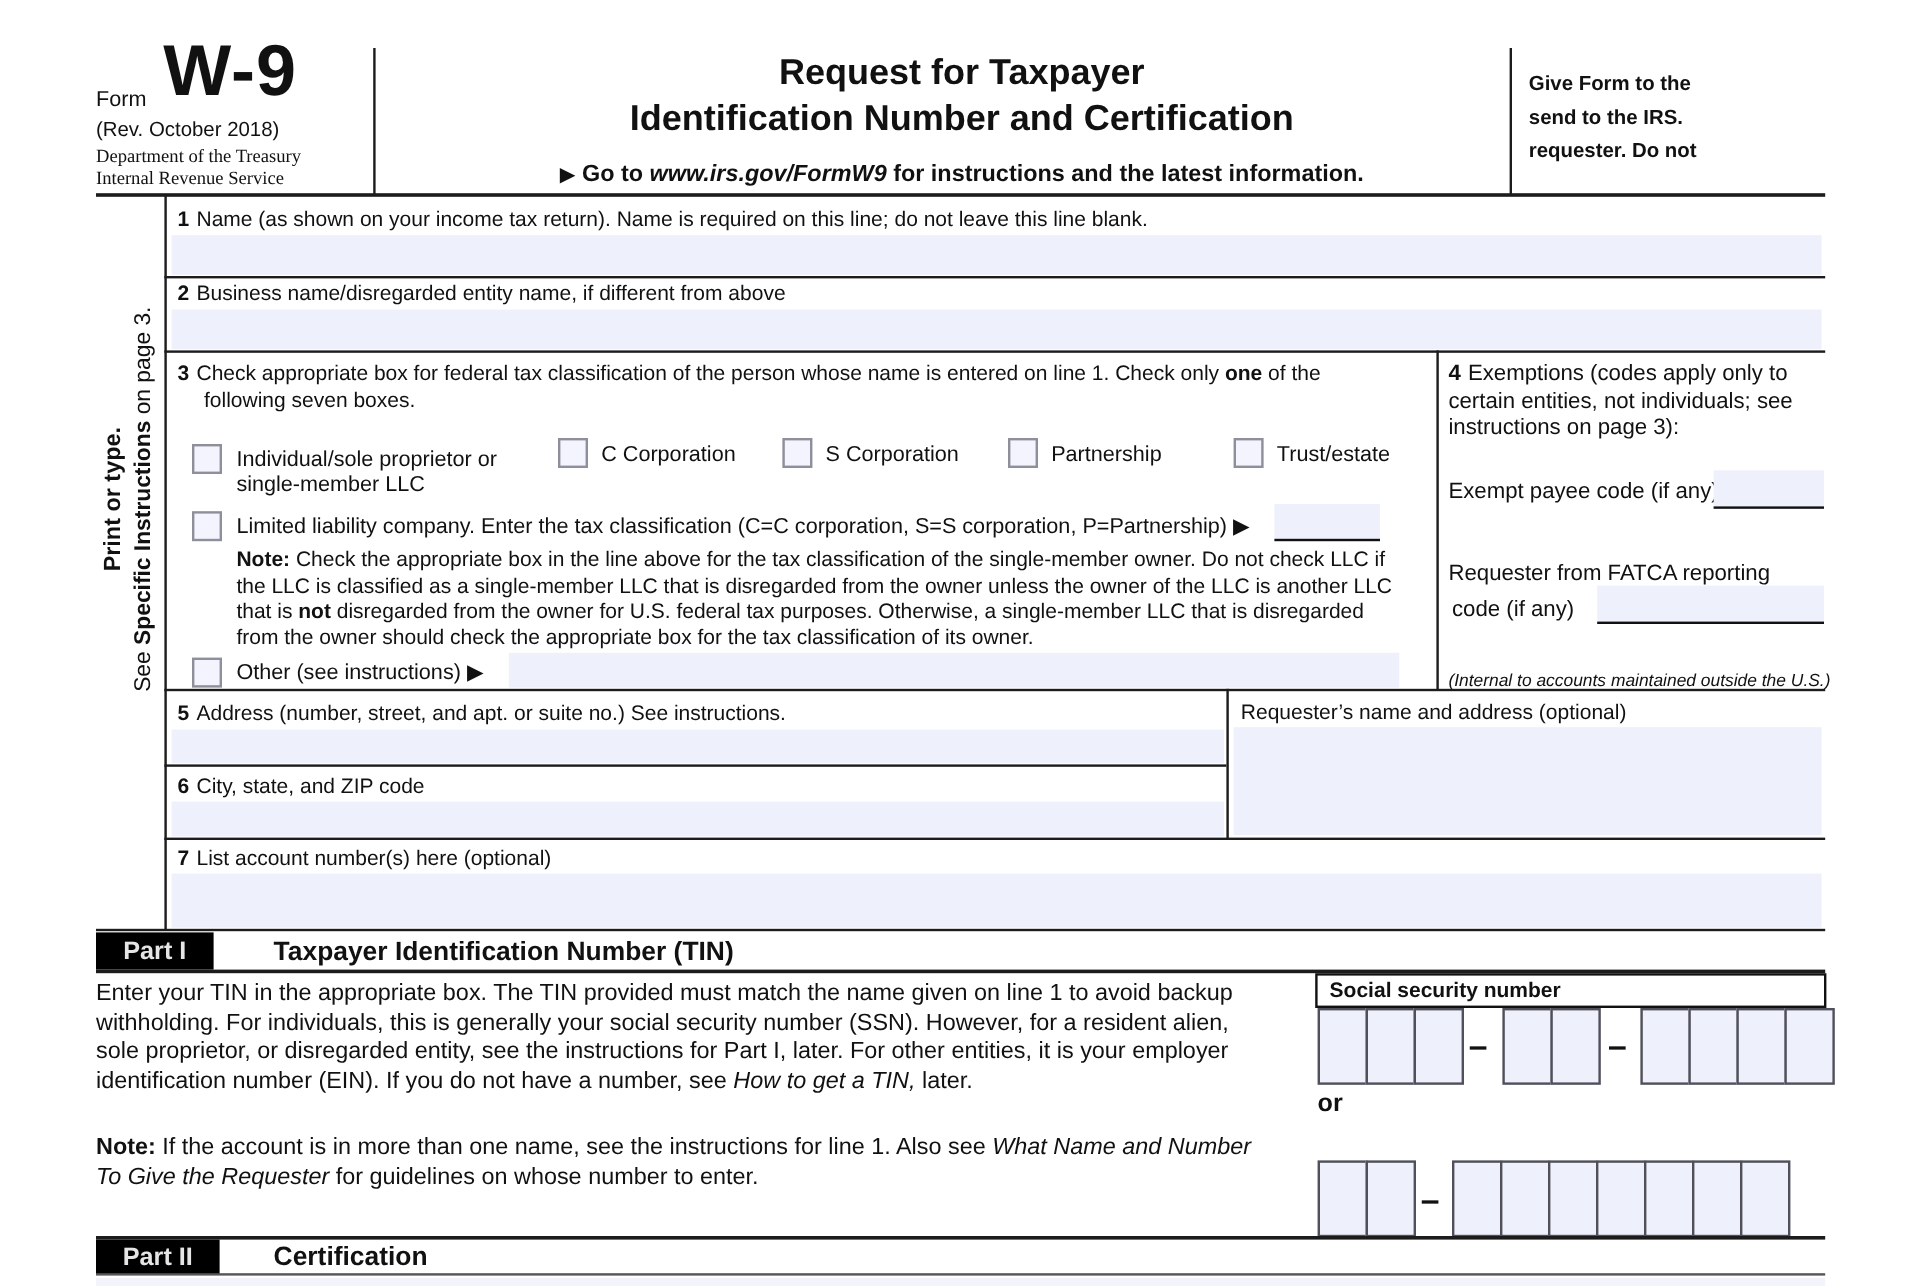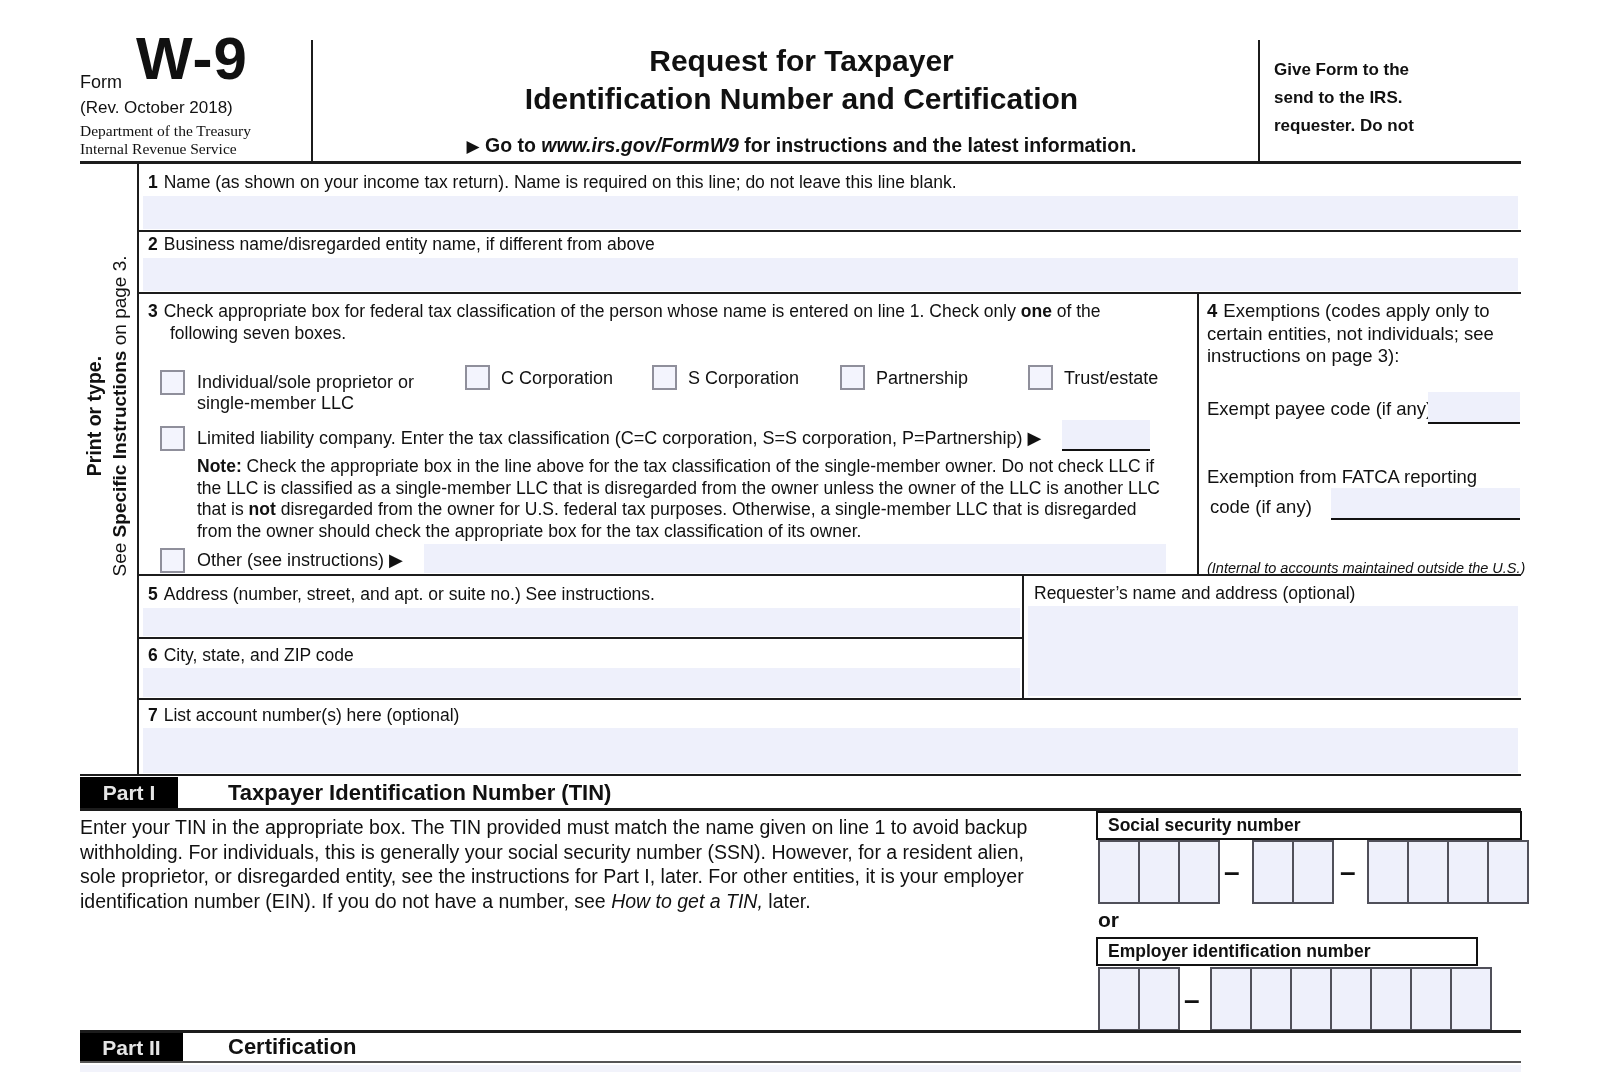--- a/index.html
+++ b/index.html
@@ -114,21 +114,21 @@
   <div class="cblabel" style="left:197px;top:550px;">Other (see instructions) ▶</div>
   <div class="input" style="left:424px;top:544px;width:742px;height:29px;"></div>
 
   <div class="vline" style="left:1197px;top:292px;height:283px;"></div>
   <div class="abs" style="left:1207px;top:300px;width:300px;font-size:18.5px;line-height:22.5px;">
     <b style="margin-right:6px;">4</b><span>Exemptions (codes apply only to certain entities, not individuals; see instructions on page 3):</span>
   </div>
   <span class="abs" style="left:1207px;top:398px;font-size:18.5px;white-space:nowrap;">Exempt payee code (if any)</span>
   <div class="input underlined" style="left:1428px;top:392px;width:92px;height:30px;"></div>
 
-  <span class="abs" style="left:1207px;top:466px;font-size:18.5px;white-space:nowrap;">Exemption from FATCA reporting</span>
+  <span class="abs" style="left:1207px;top:466px;font-size:18.5px;white-space:nowrap;">Requester from FATCA reporting</span>
   <span class="abs" style="left:1210px;top:496px;font-size:18.5px;white-space:nowrap;">code (if any)</span>
   <div class="input underlined" style="left:1331px;top:488px;width:189px;height:30px;"></div>
 
   <span class="abs" style="left:1207px;top:560px;font-size:14.5px;font-style:italic;white-space:nowrap;">(Internal to accounts maintained outside the U.S.)</span>
 
   <div class="hline" style="left:137px;top:574px;width:1384px;"></div>
 
   <div class="rowlabel" style="left:148px;top:584px;text-align:right;">
     <b>5</b><span>Address (number, street, and apt. or suite no.) See instructions.</span>
   </div>
@@ -151,20 +151,23 @@
   <div class="input" style="left:143px;top:728px;width:1375px;height:45px;"></div>
 
   <div class="hline" style="left:80px;top:774px;width:1441px;"></div>
   <div class="partbox" style="left:80px;top:777px;width:98px;height:31px;">Part I</div>
   <div class="parttitle" style="left:228px;top:780px;">Taxpayer Identification Number (TIN)</div>
   <div class="hline" style="left:80px;top:808px;width:1441px;height:3px;"></div>
 
   <div class="para" style="left:80px;top:815px;width:968px;">
     <span>Enter your TIN in the appropriate box. The TIN provided must match the name given on line 1 to avoid backup withholding. For individuals, this is generally your social security number (SSN). However, for a resident alien, sole proprietor, or disregarded entity, see the instructions for Part I, later. For other entities, it is your employer identification number (EIN). If you do not have a number, see </span><i>How to get a TIN,</i><span> later.</span>
   </div>
+  <div class="para" style="left:80px;top:944px;width:975px;">
+    <b>Note:</b><span> If the account is in more than one name, see the instructions for line 1. Also see </span><i>What Name and Number To Give the Requester</i><span> for guidelines on whose number to enter.</span>
+  </div>
 
   <div class="labelbox" style="left:1096px;top:811px;width:412px;">Social security number</div>
   <div class="cellgroup" style="left:1098px;top:840px;">
     <span class="cell"></span>
       <span class="cell"></span>
       <span class="cell"></span>
   </div>
   <span class="dash" style="left:1224px;top:862px;">–</span>
   <div class="cellgroup" style="left:1252px;top:840px;">
     <span class="cell"></span>
@@ -173,21 +176,20 @@
   <span class="dash" style="left:1340px;top:862px;">–</span>
   <div class="cellgroup" style="left:1367px;top:840px;">
     <span class="cell"></span>
       <span class="cell"></span>
       <span class="cell"></span>
       <span class="cell"></span>
   </div>
 
   <span class="abs" style="left:1098px;top:908px;font-size:21px;font-weight:bold;">or</span>
 
-  <div class="labelbox" style="left:1096px;top:937px;width:368px;">Employer identification number</div>
   <div class="cellgroup" style="left:1098px;top:967px;">
     <span class="cell"></span>
       <span class="cell"></span>
   </div>
   <span class="dash" style="left:1184px;top:990px;">–</span>
   <div class="cellgroup" style="left:1210px;top:967px;">
     <span class="cell"></span>
       <span class="cell"></span>
       <span class="cell"></span>
       <span class="cell"></span>

